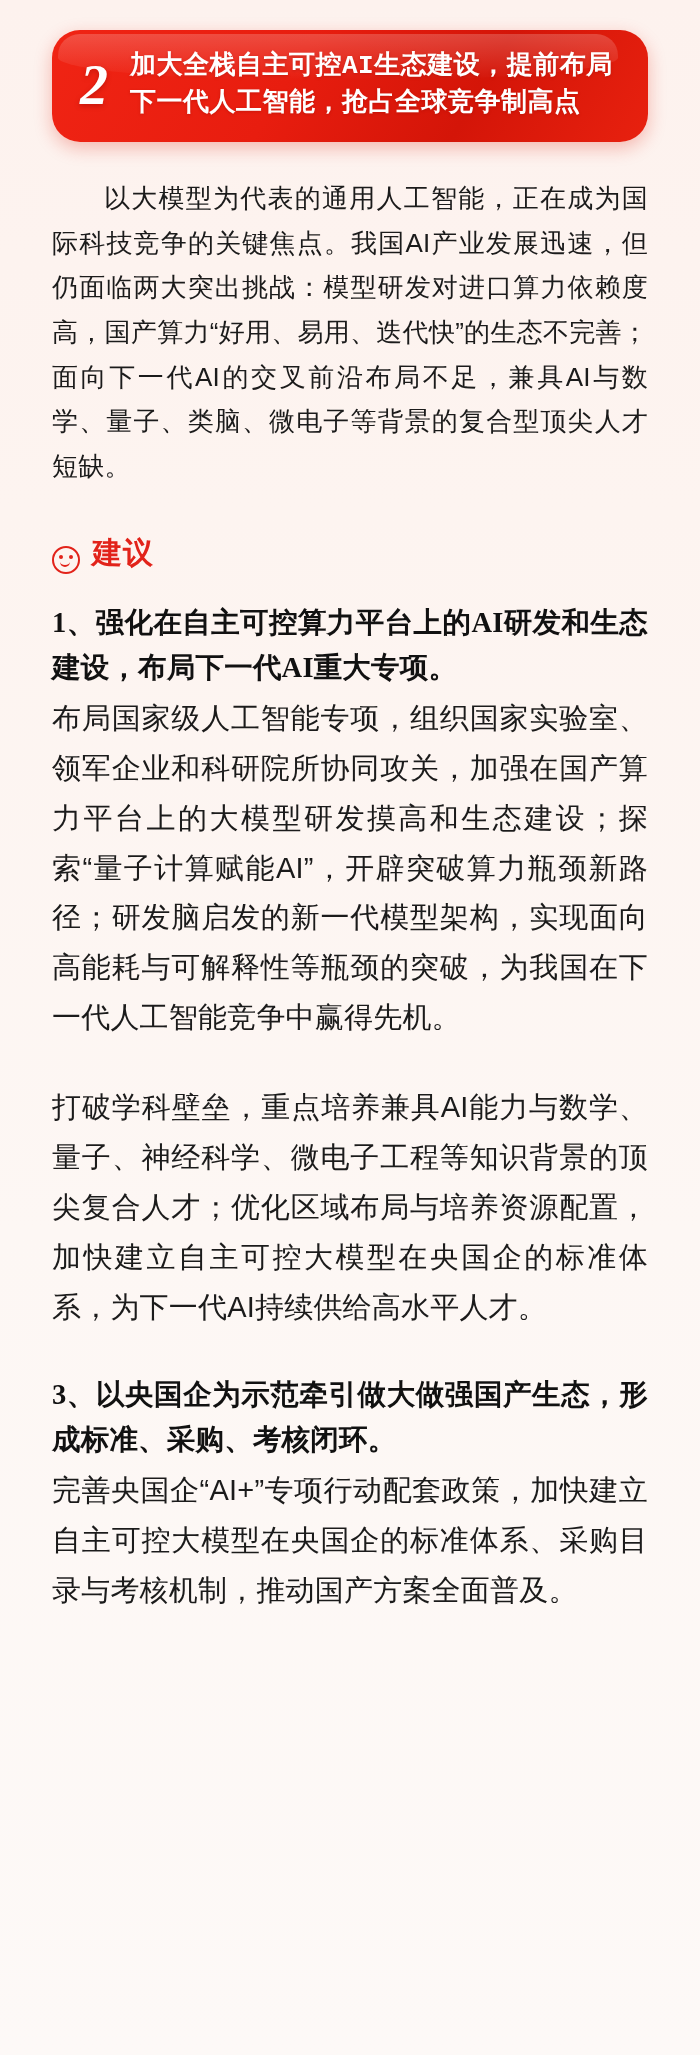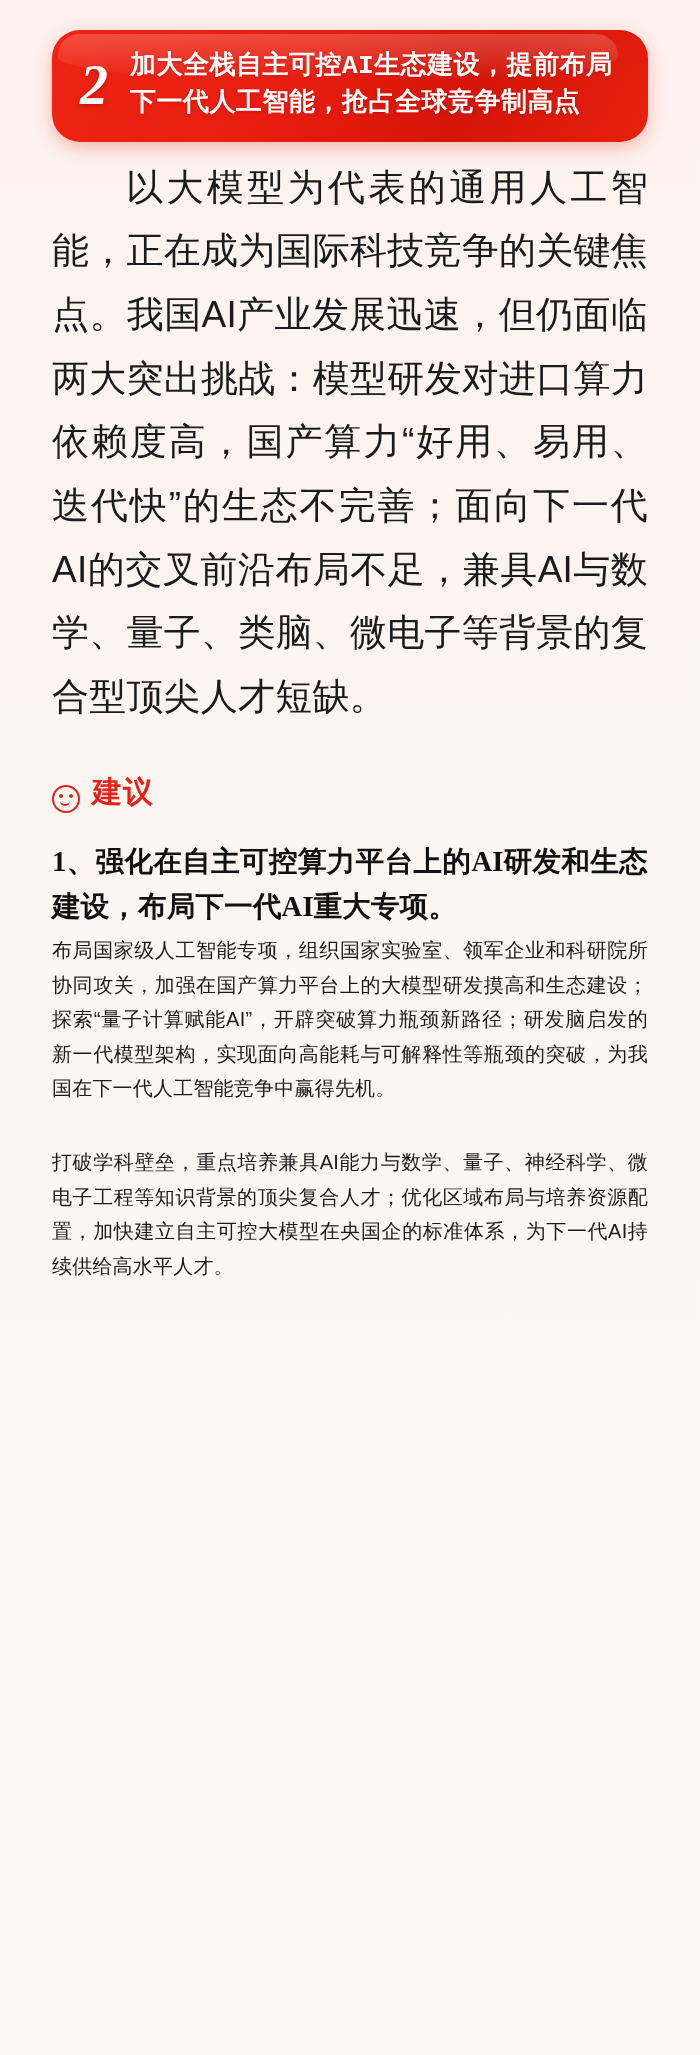--- a/index.html
+++ b/index.html
@@ -69,22 +69,22 @@
     color: #ffffff;
     font-size: 26px;
     font-weight: bold;
     line-height: 1.42;
     letter-spacing: 0.5px;
     text-shadow: 0 1px 3px rgba(130, 10, 0, 0.3);
     font-family: Liberation Mono, monospace;
   }
   
   .intro {
-    margin-top: 14px;
-    font-size: 37px;
+    margin-top: 34px;
+    font-size: 26px;
     line-height: 1.72;
     color: #1b1b1b;
     text-align: justify;
     text-indent: 2em;
     letter-spacing: 0.2px;
   }
   .suggest-head {
     margin-top: 44px;
     display: flex;
     align-items: flex-end;
@@ -131,21 +131,21 @@
     font-size: 28.5px;
     font-weight: bold;
     color: #111111;
     line-height: 1.58;
     text-align: justify;
     letter-spacing: 0.2px;
     font-family: Liberation Serif, serif;
   }
   .item-body {
     margin-top: 4px;
-    font-size: 20px;
+    font-size: 29px;
     line-height: 1.72;
     color: #1b1b1b;
     text-align: justify;
     letter-spacing: 0.2px;
   }
   .item + .item { margin-top: 40px; }
 </style>
 </head>
 <body>
 
@@ -169,14 +169,18 @@
 
   <div class="item">
     <div class="item-title">1、强化在自主可控算力平台上的AI研发和生态建设，布局下一代AI重大专项。</div>
     <div class="item-body">布局国家级人工智能专项，组织国家实验室、领军企业和科研院所协同攻关，加强在国产算力平台上的大模型研发摸高和生态建设；探索“量子计算赋能AI”，开辟突破算力瓶颈新路径；研发脑启发的新一代模型架构，实现面向高能耗与可解释性等瓶颈的突破，为我国在下一代人工智能竞争中赢得先机。</div>
   </div>
 
   <div class="item">
     <div class="item-body">打破学科壁垒，重点培养兼具AI能力与数学、量子、神经科学、微电子工程等知识背景的顶尖复合人才；优化区域布局与培养资源配置，加快建立自主可控大模型在央国企的标准体系，为下一代AI持续供给高水平人才。</div>
   </div>
 
+  <div class="item">
+    <div class="item-title">3、以央国企为示范牵引做大做强国产生态，形成标准、采购、考核闭环。</div>
+    <div class="item-body">完善央国企“AI+”专项行动配套政策，加快建立自主可控大模型在央国企的标准体系、采购目录与考核机制，推动国产方案全面普及。</div>
+  </div>
 
 </div>
 
 </body></html>

